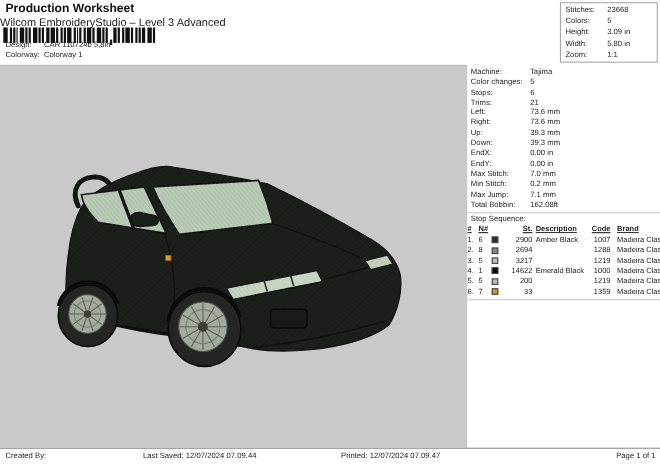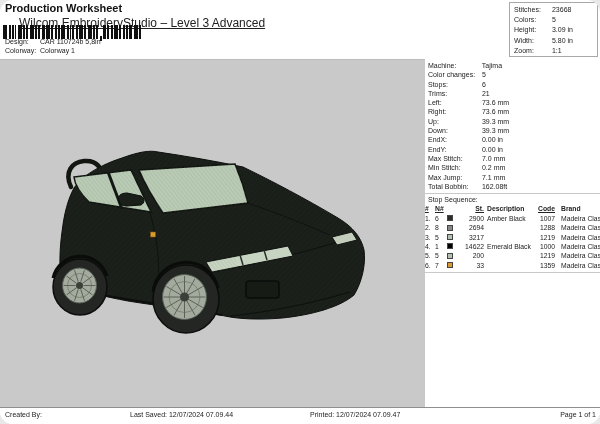--- a/index.html
+++ b/index.html
@@ -1,23 +1,23 @@
 <!DOCTYPE html>
 <html><head>
 <meta charset="utf-8">
 <style>
   html,body{margin:0;padding:0;background:#e8e8e8;}
   .page{
     position:relative;width:600px;height:424px;background:#ffffff;
     font-family:"Liberation Sans","DejaVu Sans",sans-serif;color:#1c1c1c;
-    overflow:hidden;margin:0 auto;border-radius:13px;
+    overflow:hidden;margin:0 auto;
   }
   
   .hdr-title{position:absolute;left:5px;top:2px;font-size:11px;font-weight:bold;color:#111;}
-  .hdr-sub{position:absolute;left:19px;top:16px;font-size:12px;color:#222;text-decoration:underline;}
+  .hdr-sub{position:absolute;left:0;top:16px;font-size:10px;color:#222;}
   .barcode{position:absolute;left:3px;top:25px;width:152px;height:14px;display:flex;align-items:flex-start;}
   .barcode i{display:block;height:14px;background:#101010;}
   .barcode .comma{height:5px;align-self:flex-end;margin-bottom:-2px;}
   .hdr-row{position:absolute;left:5px;font-size:7px;color:#222;}
   .hdr-row .lbl{display:inline-block;width:33px;}
   
   .sumbox{position:absolute;left:509px;top:2px;width:89px;height:55px;border:1px solid #a8a8a8;background:#fff;box-sizing:border-box;padding:2px 0 0 4px;}
   .sumbox .row{font-size:7px;line-height:10.2px;white-space:nowrap;}
   .sumbox .lbl{display:inline-block;width:36px;}
   

